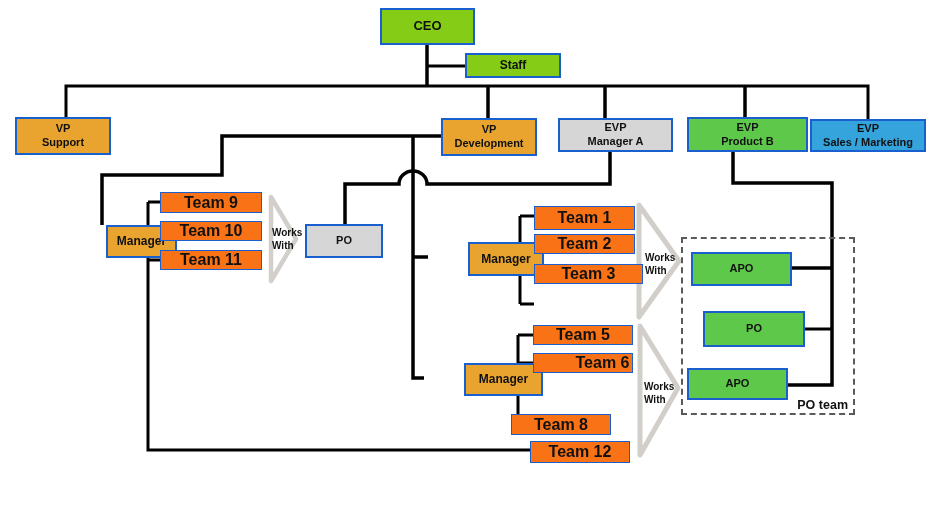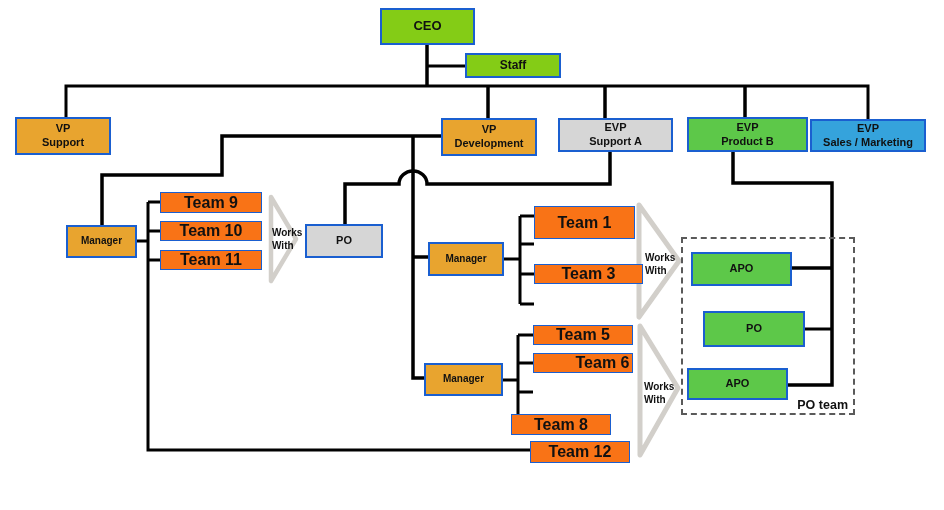--- a/index.html
+++ b/index.html
@@ -11,21 +11,21 @@
        font-weight:700;line-height:1.25;}
   .b-outline{background:#84cc16;border:2px solid var(--box_border);}
   .b-orange{background:var(--orange);border:2px solid var(--box_border);}
   .b-gray{background:var(--gray);border:2px solid var(--box_border);}
   .b-green{background:var(--green);border:2px solid var(--box_border);}
   .b-blue{background:var(--blue);border:2px solid var(--box_border);}
   .team{background:#f97316;border:1.5px solid var(--box_border);font-size:16px;justify-content:center;}
   .f-ceo{font-size:13px;}
   .f-staff{font-size:12px;}
   .f-exec{font-size:11px;}
-  .f-mgr{font-size:10px;}
+  .f-mgr{font-size:12px;margin-left:40px;}
   .f-po{font-size:11px;}
   .dashed{position:absolute;box-sizing:border-box;border:2px dashed var(--dashed_border);}
   .ww{position:absolute;font-size:10px;font-weight:700;line-height:1.25;color:#111;}
   .po-team-label{position:absolute;right:5px;bottom:1px;font-size:12.5px;font-weight:700;}
 </style>
 </head>
 <body>
 
 <div class="canvas">
 
@@ -77,21 +77,21 @@
   <div class="box b-orange f-exec" style="left:15px;top:117px;width:96px;height:38px;">
     <span>VP</span>
     <span>Support</span>
   </div>
   <div class="box b-orange f-exec" style="left:441px;top:118px;width:96px;height:38px;">
     <span>VP</span>
     <span>Development</span>
   </div>
   <div class="box b-gray f-exec" style="left:558px;top:118px;width:115px;height:34px;">
     <span>EVP</span>
-    <span>Support A</span>
+    <span>Manager A</span>
   </div>
   <div class="box b-green f-exec" style="left:687px;top:117px;width:121px;height:35px;">
     <span>EVP</span>
     <span>Product B</span>
   </div>
   <div class="box b-blue f-exec" style="left:810px;top:119px;width:116px;height:33px;">
     <span>EVP</span>
     <span>Sales / Marketing</span>
   </div>
 
@@ -111,22 +111,25 @@
   <div class="box b-green f-po" style="left:691px;top:252px;width:101px;height:34px;">
     <span>APO</span>
   </div>
   <div class="box b-green f-po" style="left:703px;top:311px;width:102px;height:36px;">
     <span>PO</span>
   </div>
   <div class="box b-green f-po" style="left:687px;top:368px;width:101px;height:32px;">
     <span>APO</span>
   </div>
 
-  <div class="box team" style="left:534px;top:206px;width:101px;height:33px;">
+  <div class="box team" style="left:534px;top:206px;width:101px;height:24px;">
       <span>Team 1</span>
+    </div>
+  <div class="box team" style="left:534px;top:234px;width:101px;height:20px;">
+      <span>Team 2</span>
     </div>
   <div class="box team" style="left:534px;top:264px;width:109px;height:20px;">
       <span>Team 3</span>
     </div>
   <div class="box team" style="left:533px;top:325px;width:100px;height:20px;">
       <span>Team 5</span>
     </div>
   <div class="box team" style="left:533px;top:353px;width:100px;height:20px;padding-left:39px;">
       <span>Team 6</span>
     </div>

